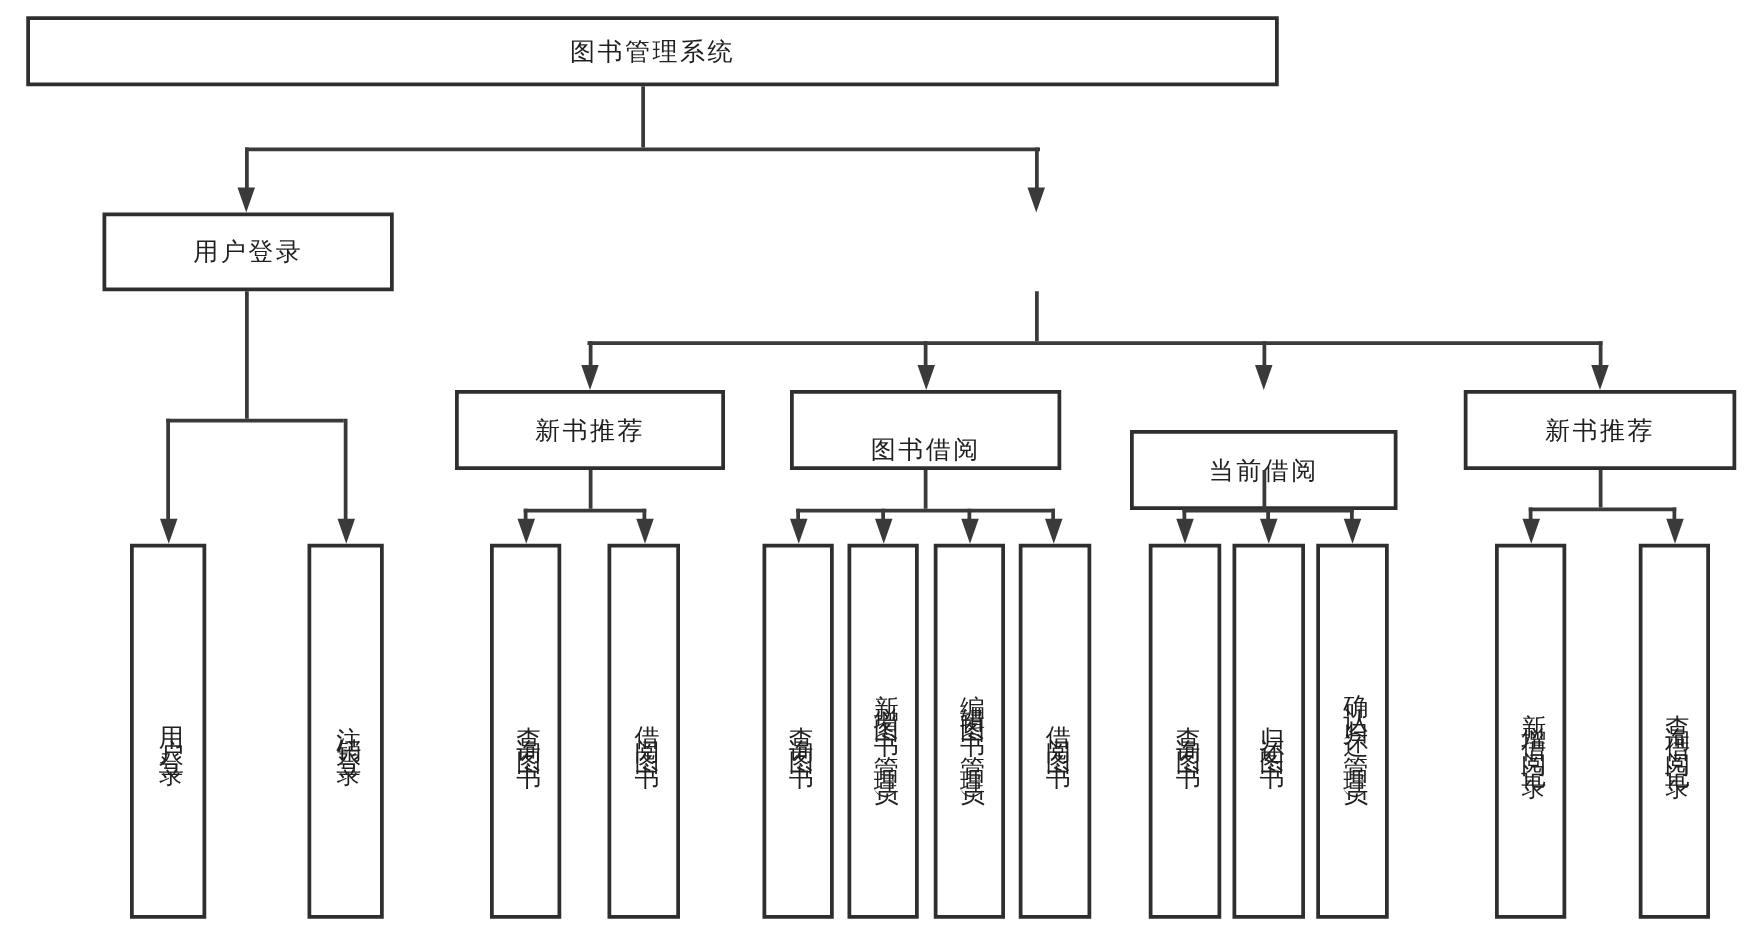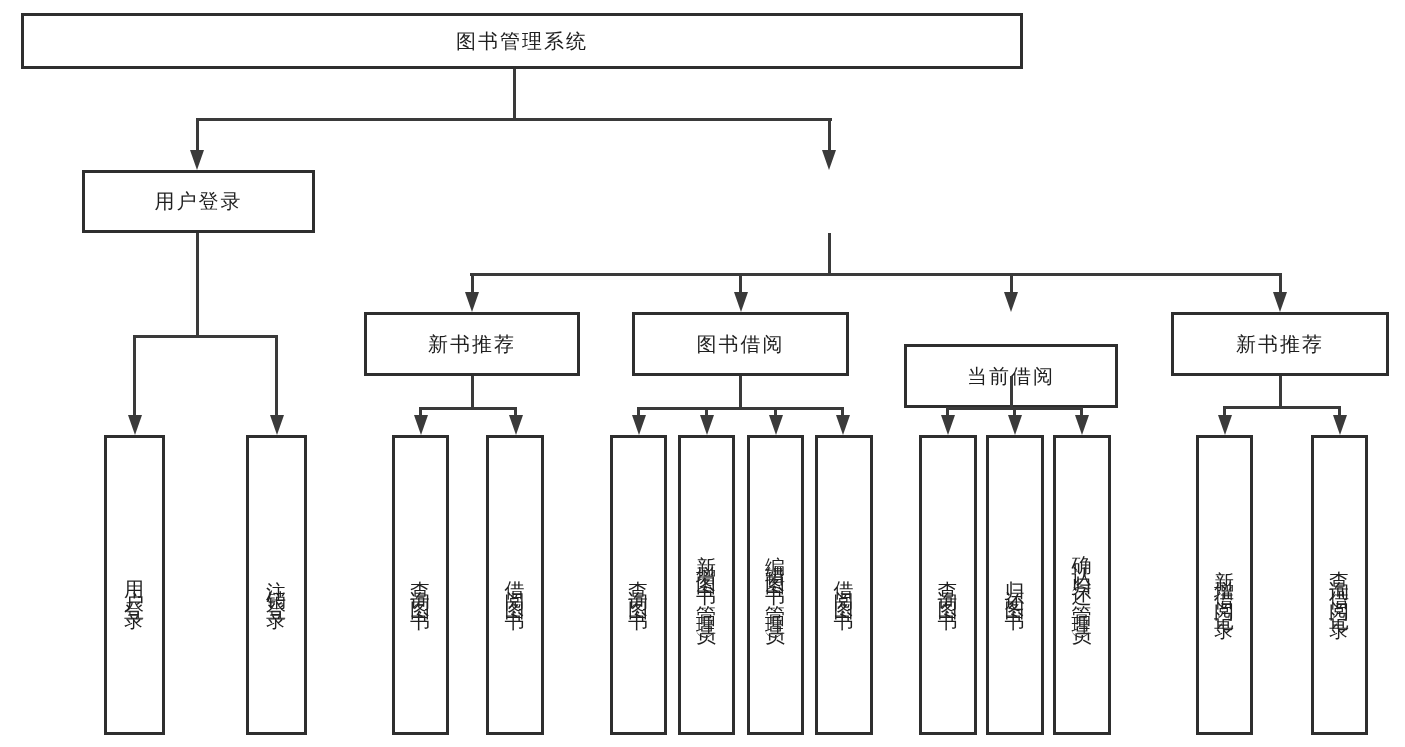--- a/index.html
+++ b/index.html
@@ -5,21 +5,21 @@
   :root{
     --line:#3a3a3a;
     --box-border:#2e2e2e;
     --text:#1f1f1f;
     --watermark:#b3b3b3;
     --bg:#ffffff;
   }
   html,body{margin:0;padding:0;background:var(--bg);}
   .canvas{
     position:relative;width:1405px;height:747px;background:var(--bg);
-    font-family:Liberation Serif, serif;overflow:hidden;
+    font-family:Liberation Mono, monospace;overflow:hidden;
   }
   .node{
     position:absolute;background:#fff;border:3px solid var(--box-border);
     box-sizing:border-box;display:flex;align-items:center;justify-content:center;
     color:var(--text);
   }
   .node.h{font-size:20px;letter-spacing:2px;white-space:nowrap;}
   .v-text{
     writing-mode:vertical-rl;text-orientation:mixed;
     font-size:20px;letter-spacing:10px;line-height:1;color:var(--text);
@@ -69,21 +69,21 @@
   <div class="line" style="left:739px;top:273px;width:3px;height:24px;"></div>
   <div class="arrow" style="left:733.5px;top:292px;"></div>
   <div class="line" style="left:1009.5px;top:273px;width:3px;height:24px;"></div>
   <div class="arrow" style="left:1004px;top:292px;"></div>
   <div class="line" style="left:1278.5px;top:273px;width:3px;height:24px;"></div>
   <div class="arrow" style="left:1273px;top:292px;"></div>
 
   <div class="node h" style="left:364px;top:312px;width:216px;height:64px;">
     <span>新书推荐</span>
   </div>
-  <div class="node h" style="left:632px;top:312px;width:217px;height:64px;">
+  <div class="node h" style="left:632px;top:312px;width:217px;height:64px;align-items:flex-end;">
     <span>图书借阅</span>
   </div>
   <div class="node h" style="left:904px;top:312px;width:214px;height:64px;margin-top:32px;">
     <span>当前借阅</span>
   </div>
   <div class="node h" style="left:1171px;top:312px;width:218px;height:64px;">
     <span>新书推荐</span>
   </div>
 
   <div class="line" style="left:470.5px;top:376px;width:3px;height:31px;"></div>

